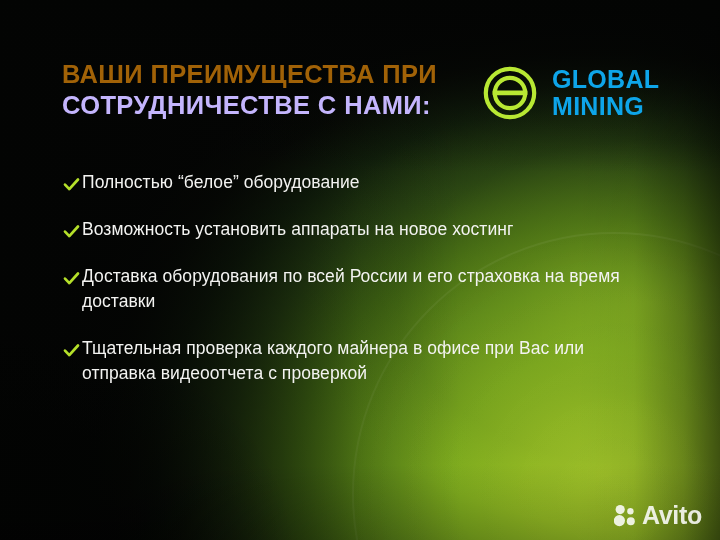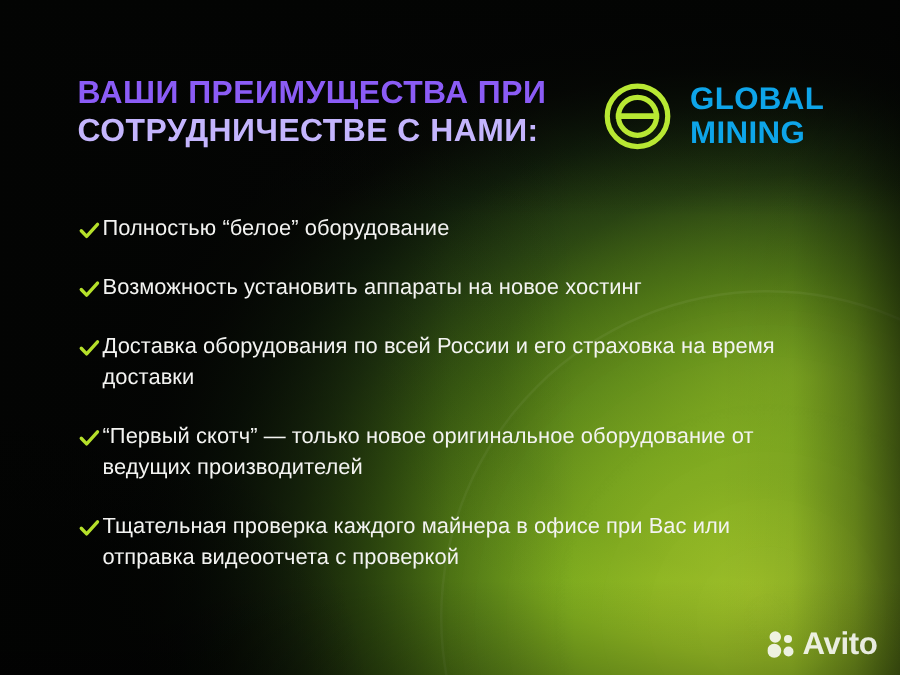--- a/index.html
+++ b/index.html
@@ -122,21 +122,21 @@
     left: 62px;
     top: 59px;
     width: 400px;
     margin: 0;
     font-size: 25.5px;
     font-weight: 700;
     line-height: 31px;
     letter-spacing: 0.015em;
     text-transform: uppercase;
   }
-  .headline-line-1 { color: #8b5cf6; display: block; }
+  .headline-line-1 { color: #a16207; display: block; }
   .headline-line-2 { color: #c4b5fd; display: block; }
 
   
   .logo {
     position: absolute;
     left: 483px;
     top: 66px;
     display: flex;
     align-items: center;
     gap: 15px;
@@ -255,26 +255,20 @@
         <span class="benefit-text">Возможность установить аппараты на новое хостинг</span>
       </li>
 
       <li class="benefit">
         <svg class="check-icon" viewBox="0 0 17 17">
           <path d="M2 8.6 L6.3 13.1 L15 3.5" fill="none" stroke="#b5e02a" stroke-width="2.7" stroke-linecap="round" stroke-linejoin="round"></path>
         </svg>
         <span class="benefit-text">Доставка оборудования по всей России и его страховка на время доставки</span>
       </li>
 
-      <li class="benefit">
-        <svg class="check-icon" viewBox="0 0 17 17">
-          <path d="M2 8.6 L6.3 13.1 L15 3.5" fill="none" stroke="#b5e02a" stroke-width="2.7" stroke-linecap="round" stroke-linejoin="round"></path>
-        </svg>
-        <span class="benefit-text">“Первый скотч” — только новое оригинальное оборудование от ведущих производителей</span>
-      </li>
 
       <li class="benefit">
         <svg class="check-icon" viewBox="0 0 17 17">
           <path d="M2 8.6 L6.3 13.1 L15 3.5" fill="none" stroke="#b5e02a" stroke-width="2.7" stroke-linecap="round" stroke-linejoin="round"></path>
         </svg>
         <span class="benefit-text">Тщательная проверка каждого майнера в офисе при Вас или отправка видеоотчета с проверкой</span>
       </li>
 
     </ul>
 

